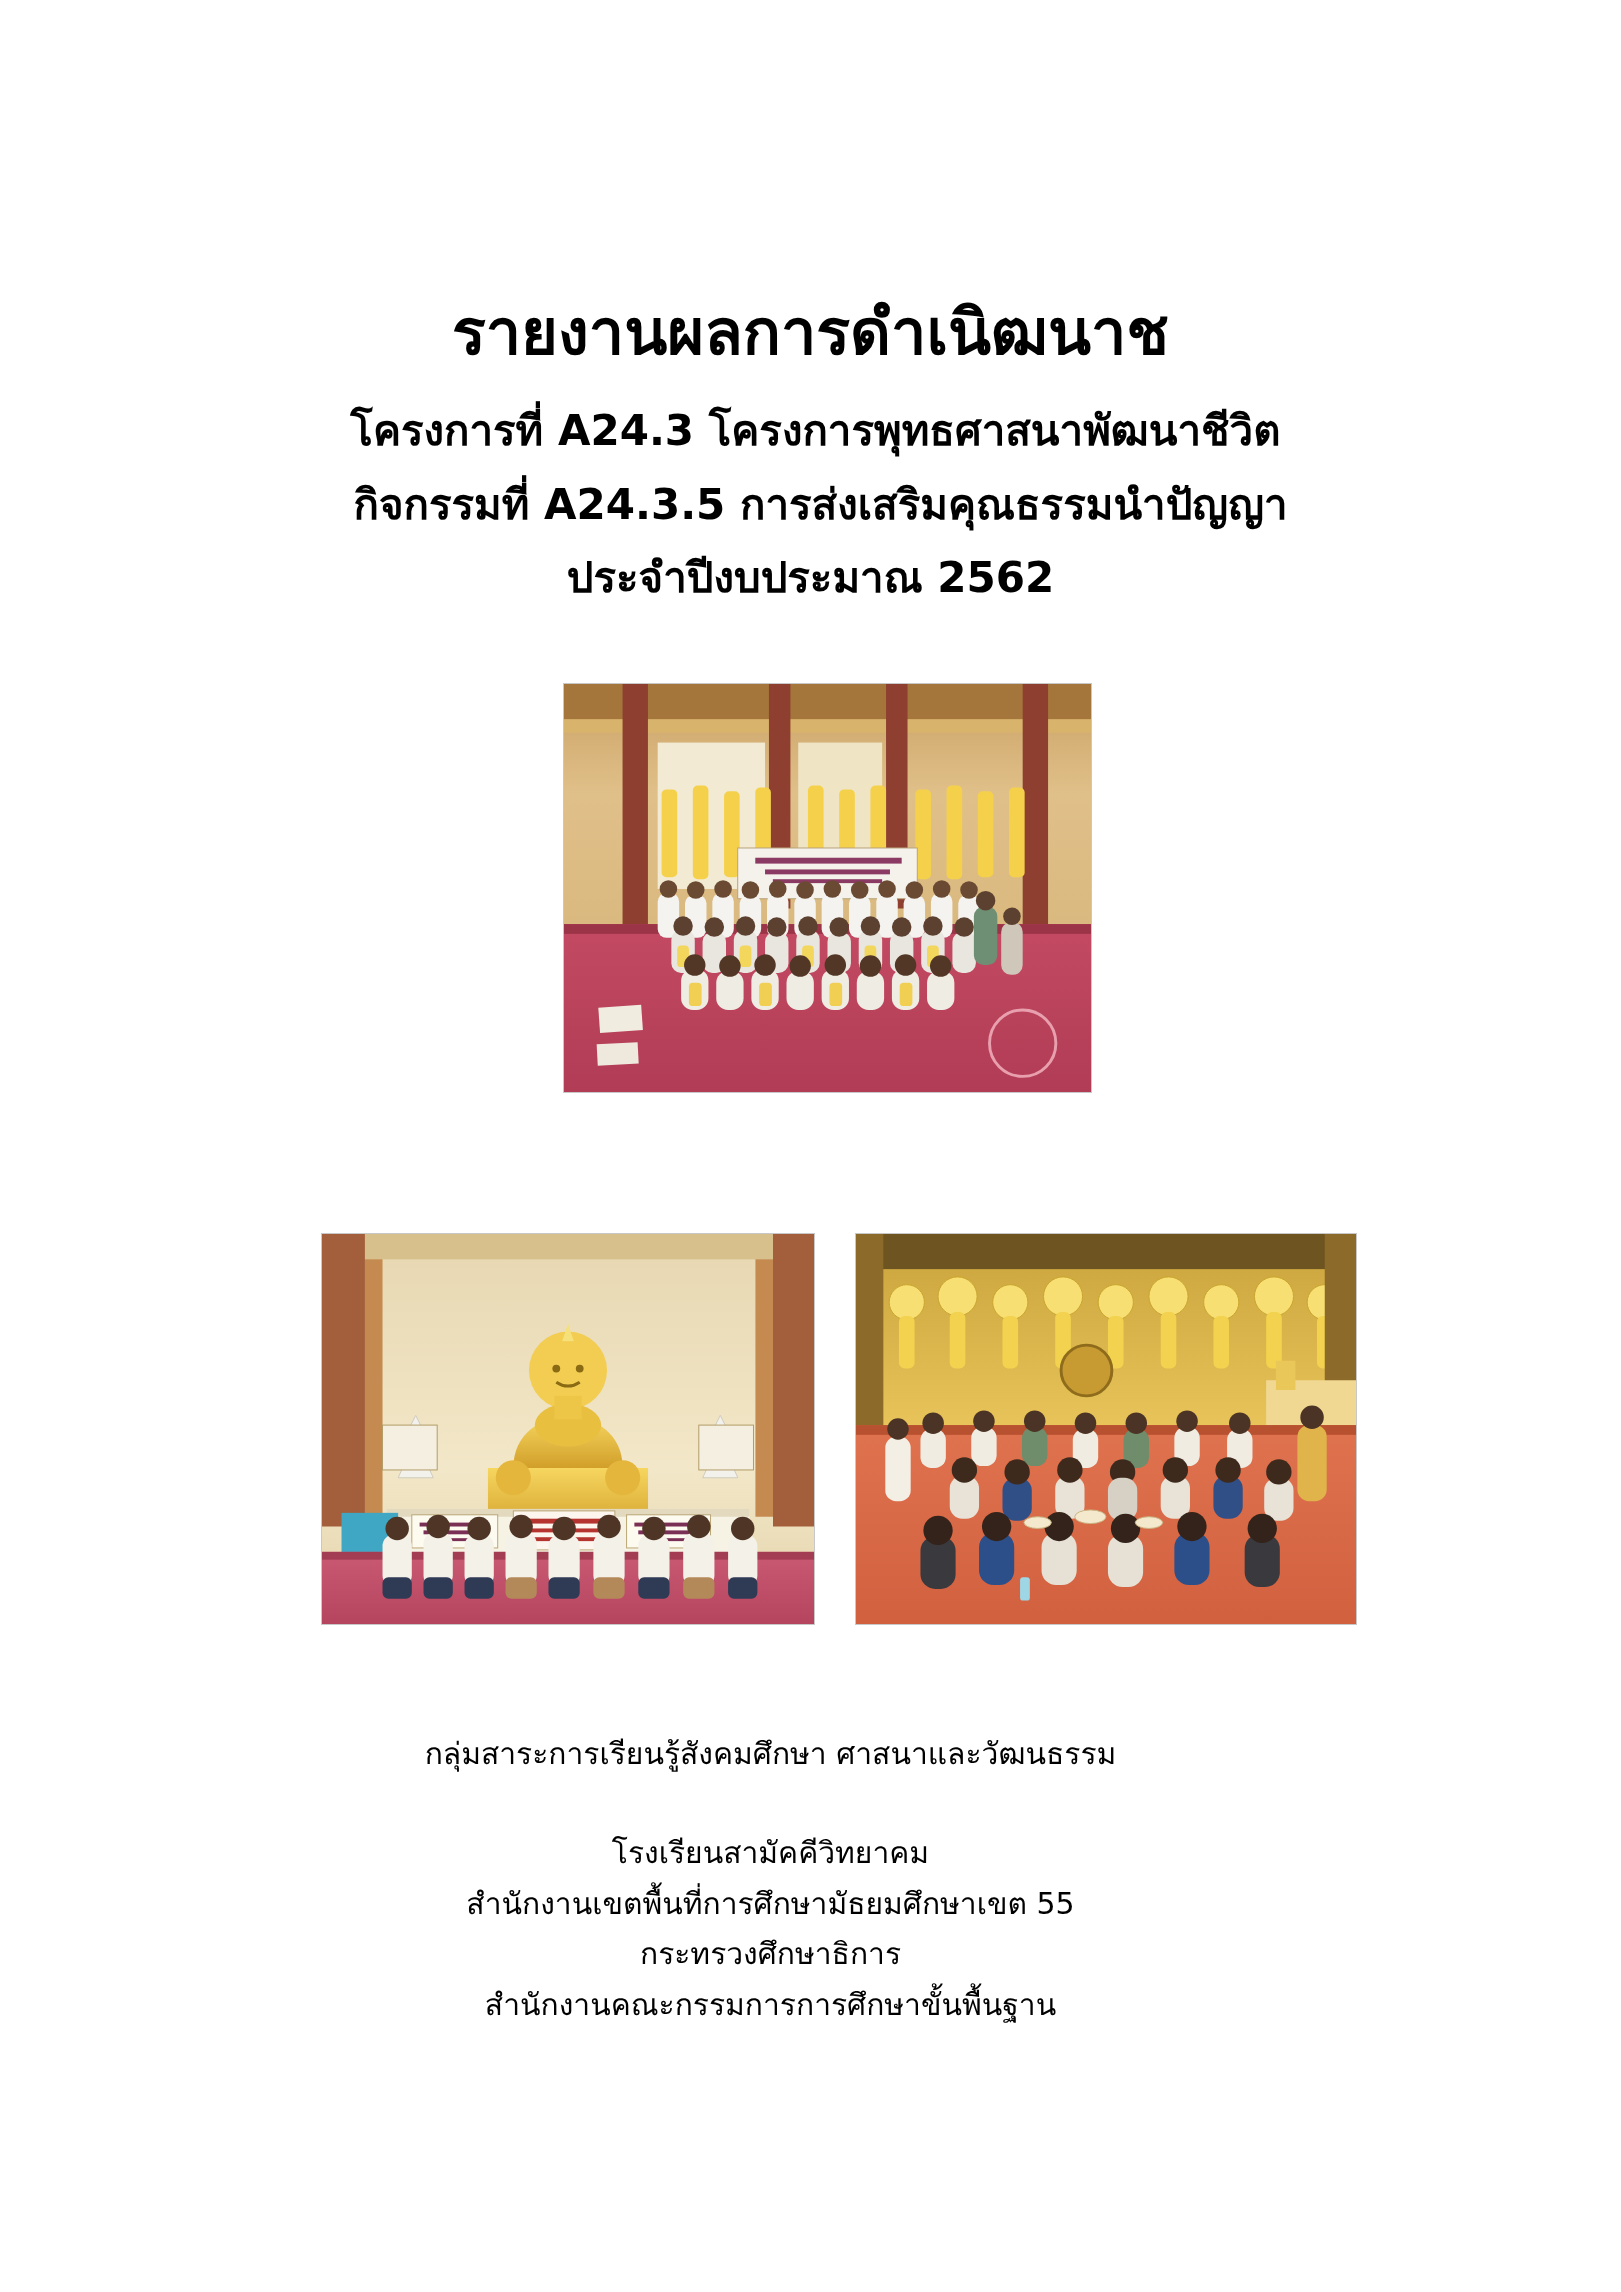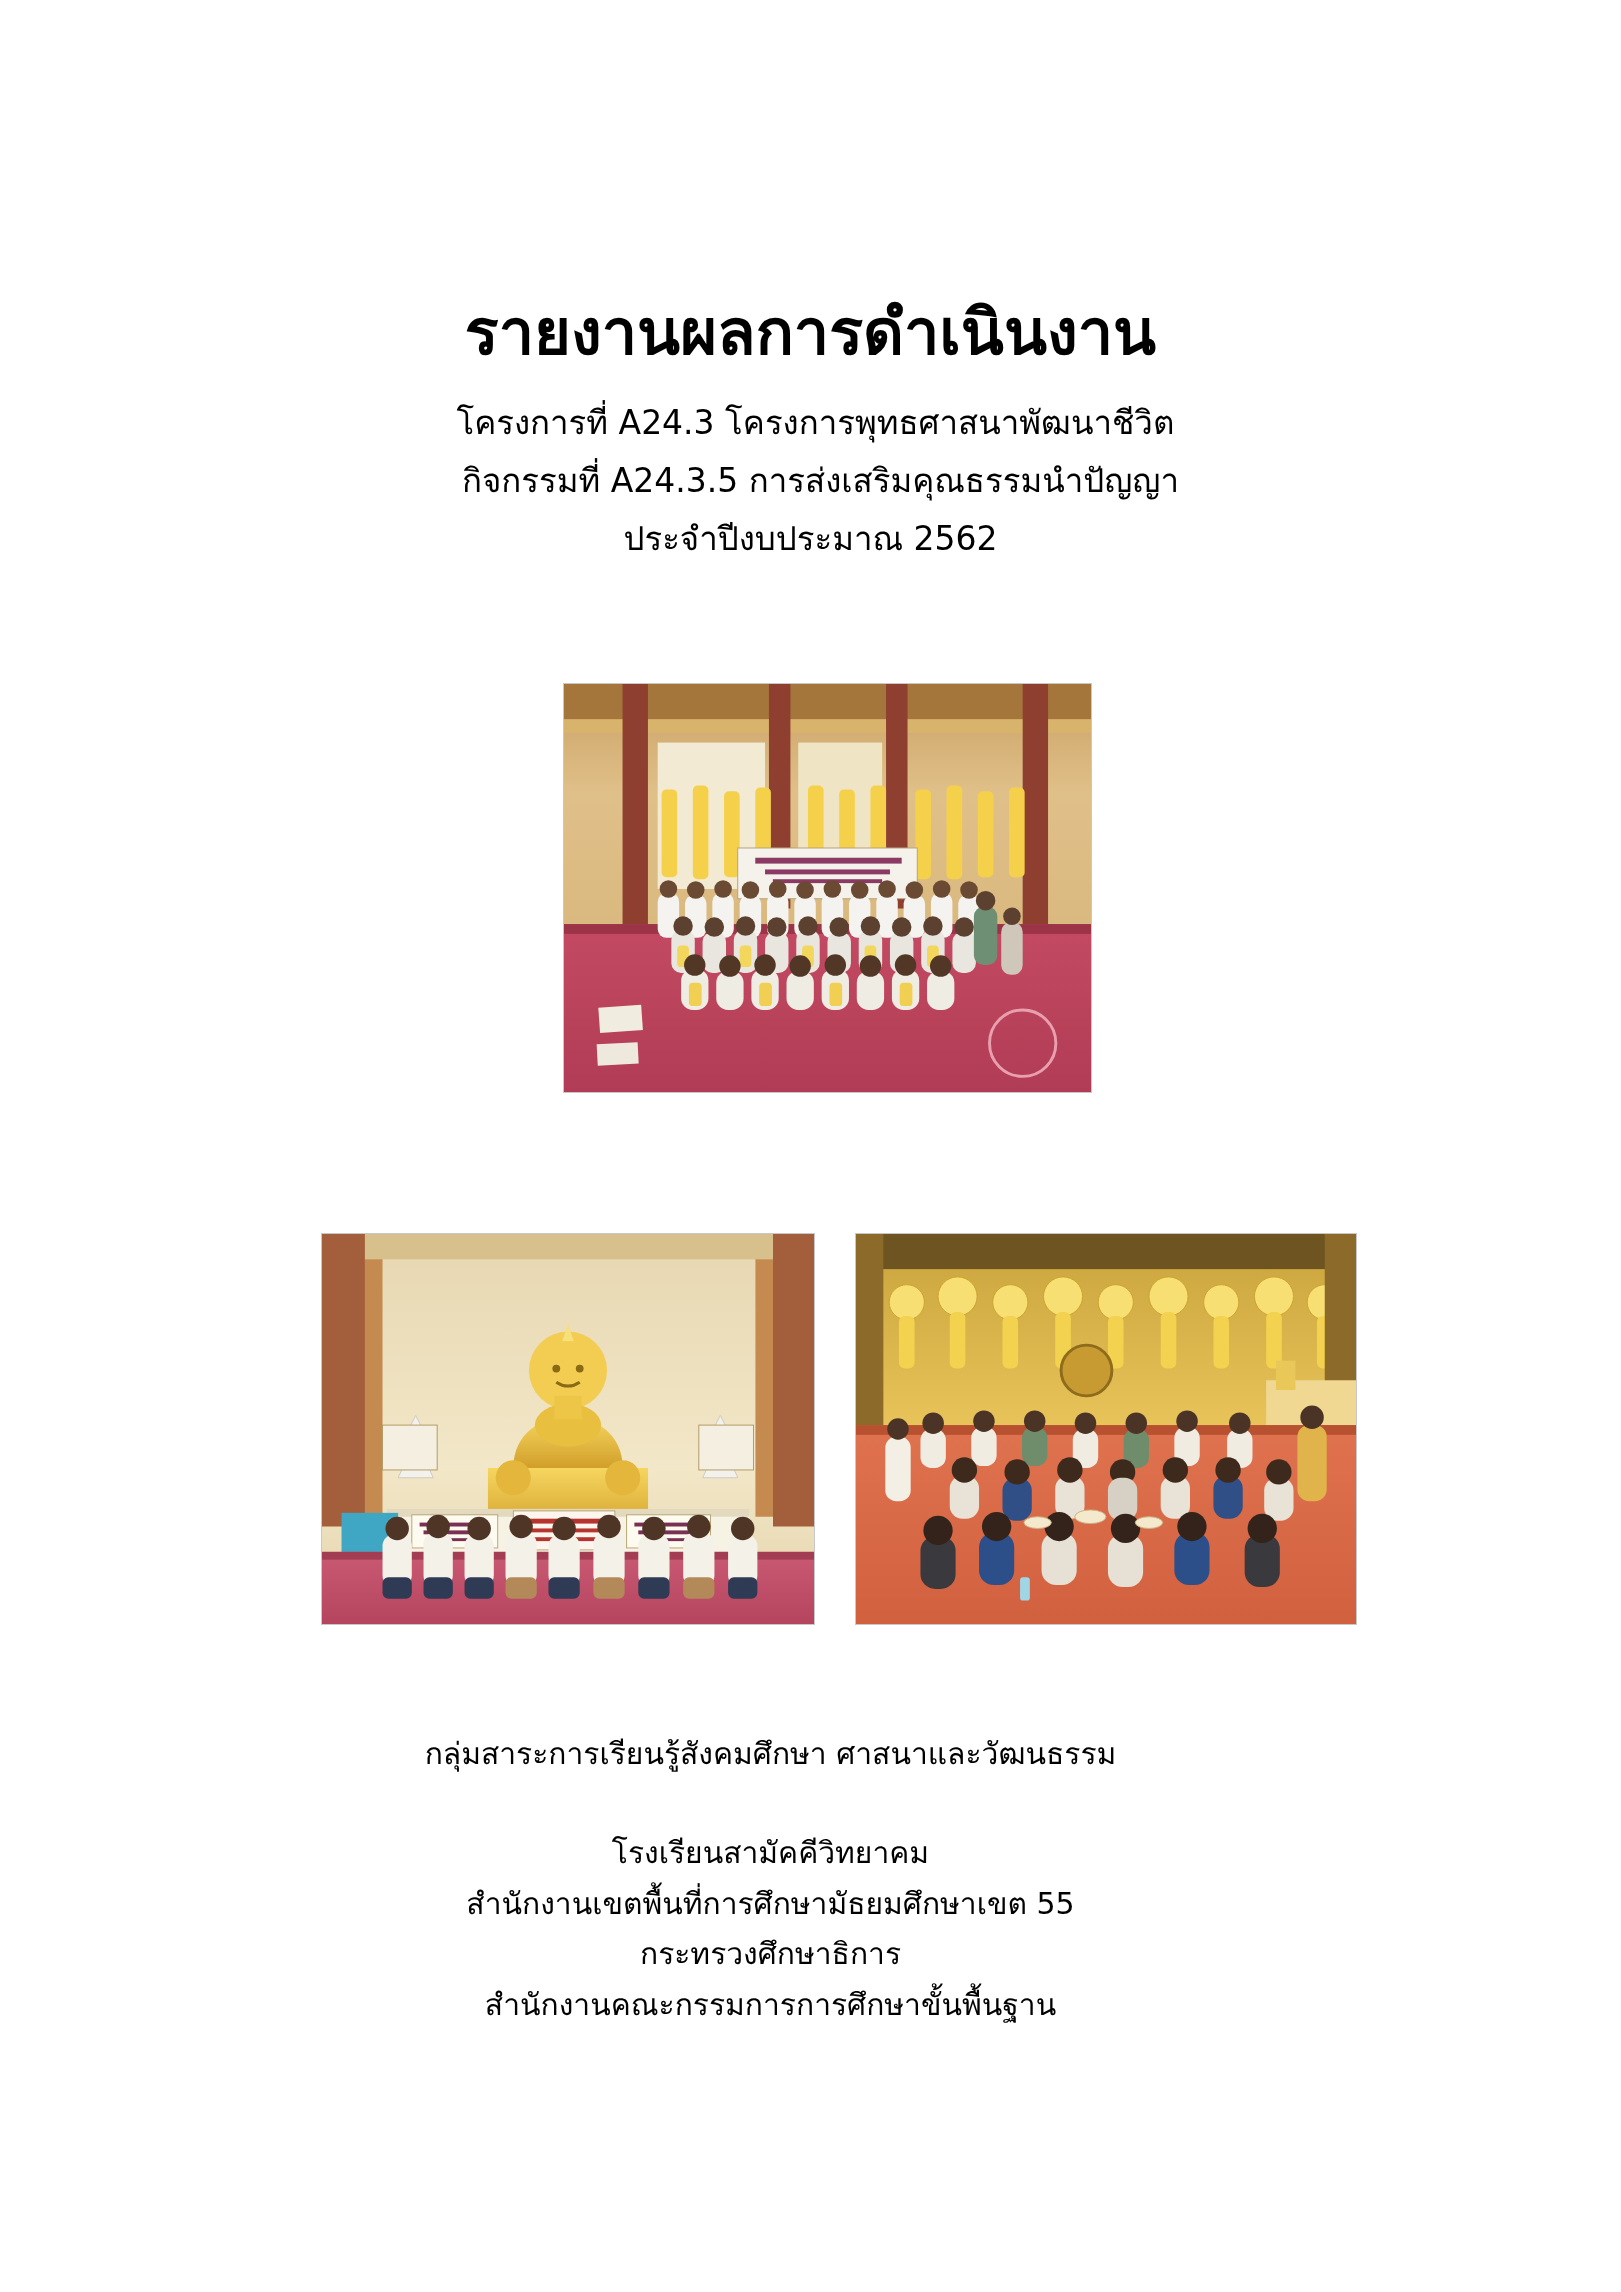--- a/index.html
+++ b/index.html
@@ -31,22 +31,22 @@
     text-align: center;
   }
   .doc-title {
     font-size: 63px;
     font-weight: 700;
     line-height: 1.25;
     letter-spacing: 0px;
     margin: 0 0 21.6px 0;
   }
   .sub-line {
-    font-size: 33px;
-    font-weight: 400;
+    font-size: 42px;
+    font-weight: 700;
     line-height: 1.75;
     margin: 0;
   }
   .sub-line.indent-a { padding-left: 9.8px; }
   .sub-line.indent-b { padding-left: 20px; }
 
   
   .photo {
     position: absolute;
     border: 1px solid #c8c8c8;
@@ -97,21 +97,21 @@
     margin: 0;
   }
   .foot-school div { margin: 8px; }
 </style>
 </head>
 <body>
 
 <div class="page">
 
   <div class="title-block">
-    <h1 class="doc-title">รายงานผลการดำเนินงาน</h1>
+    <h1 class="doc-title">รายงานผลการดำเนิฒนาช</h1>
     <p class="sub-line indent-a">โครงการที่  A24.3  โครงการพุทธศาสนาพัฒนาชีวิต</p>
     <p class="sub-line indent-b">กิจกรรมที่ A24.3.5 การส่งเสริมคุณธรรมนำปัญญา</p>
     <p class="sub-line">ประจำปีงบประมาณ 2562</p>
   </div>
 
   <div class="photo photo-top">
     <svg viewBox="0 0 540 418" preserveAspectRatio="none">
       <defs>
         <linearGradient id="hallBg" x1="0" y1="0" x2="0" y2="1">
           <stop offset="0%" stop-color="#c9a063"></stop>

